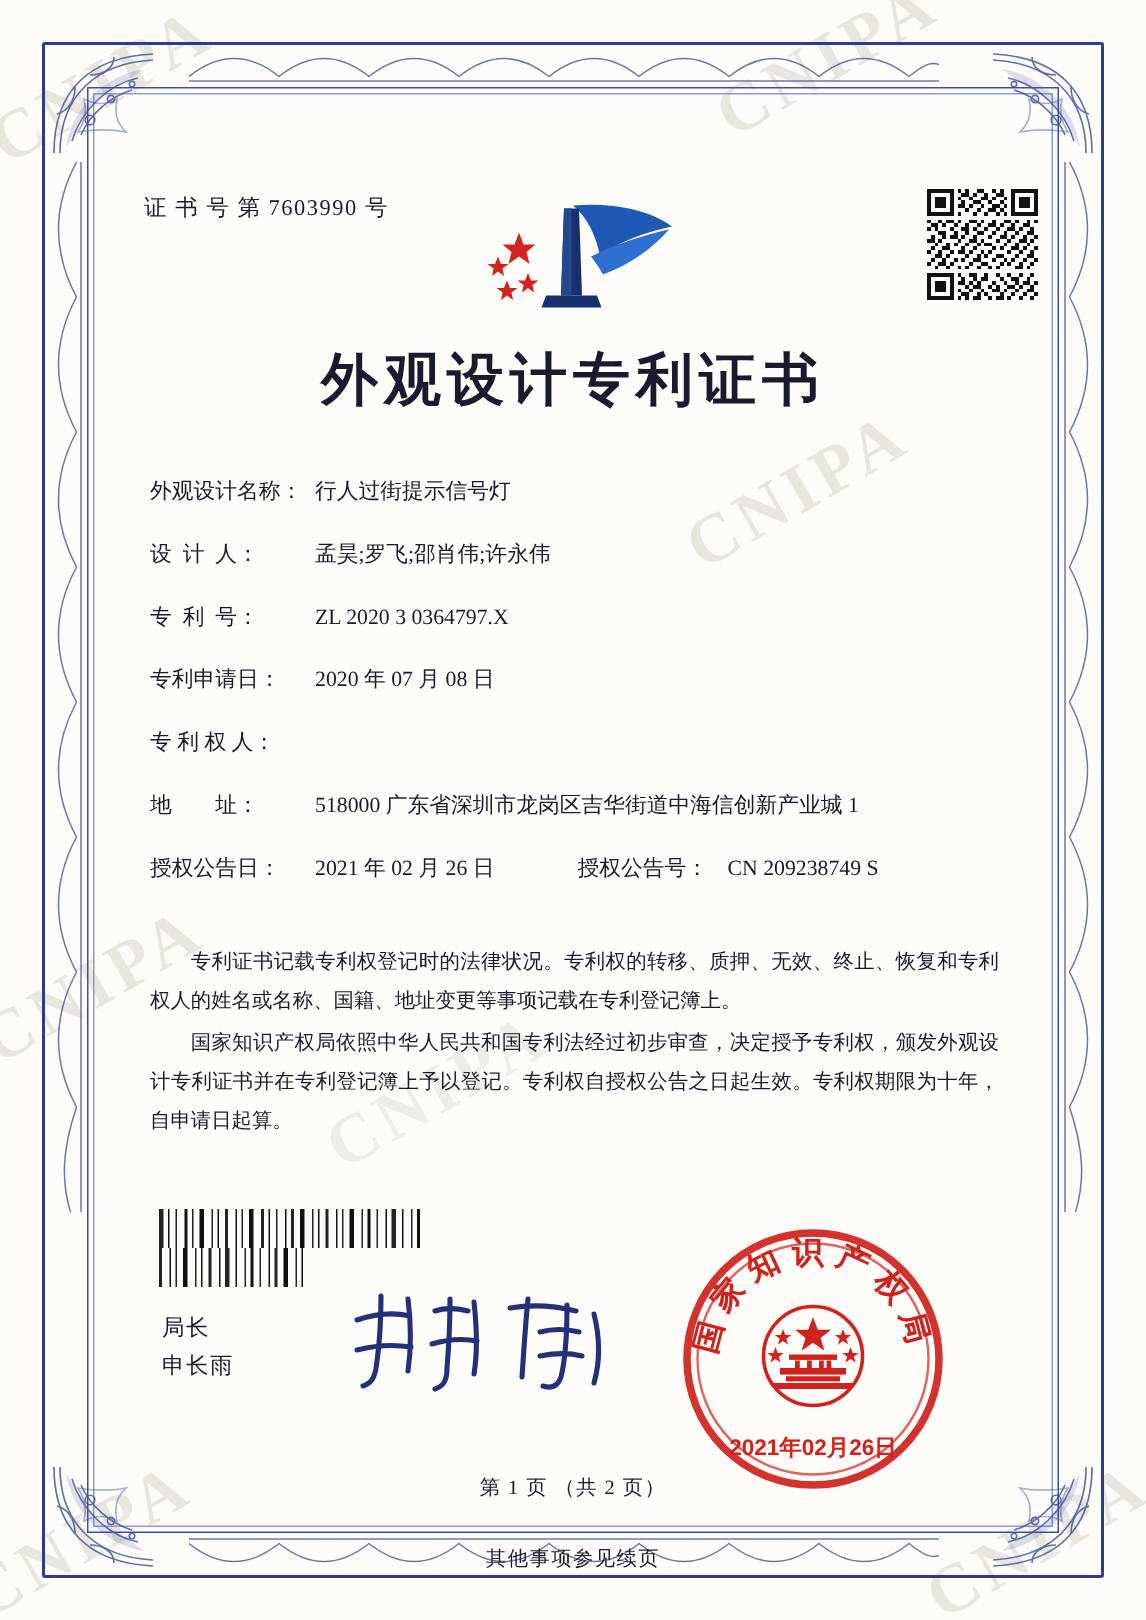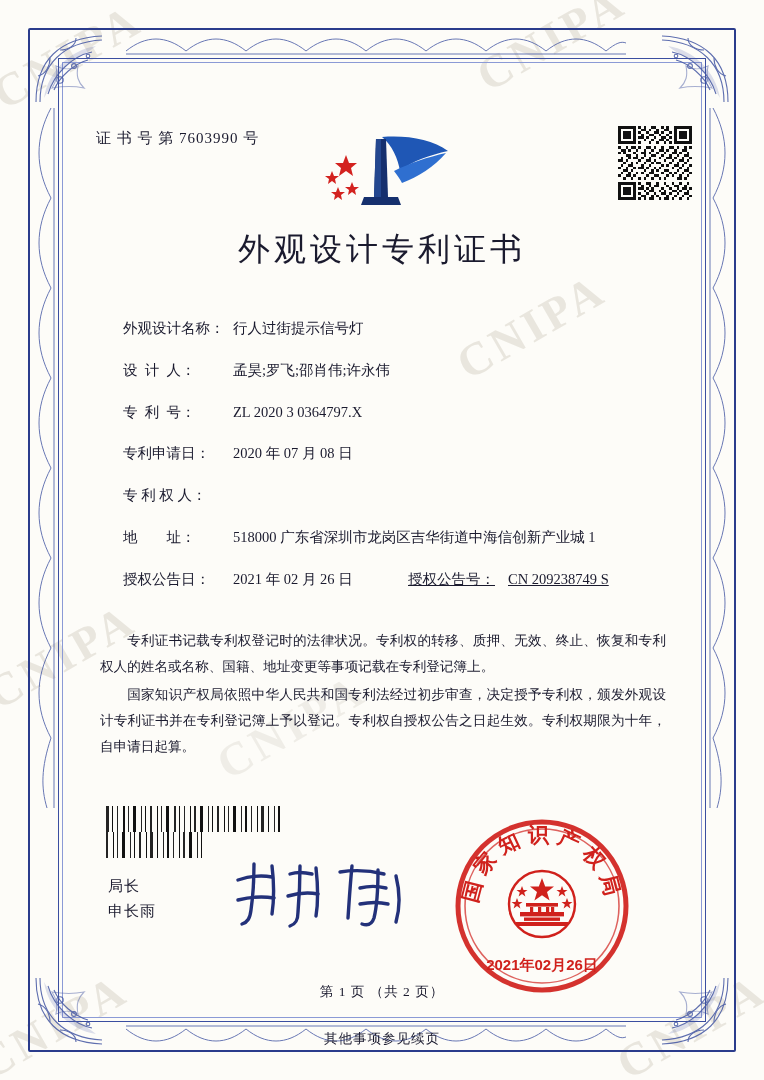--- a/index.html
+++ b/index.html
@@ -131,22 +131,22 @@
     top: 125px;
     width: 160px;
     height: 92px;
   }
 
   .main-title {
     position: absolute;
     left: 0; right: 0;
     top: 228px;
     text-align: center;
-    font-size: 32px;
-    font-weight: normal;
+    font-size: 38px;
+    font-weight: bold;
     letter-spacing: 4px;
     font-family: "Liberation Serif", "DejaVu Serif", serif;
   }
 
   .fields {
     position: absolute;
     left: 100px;
     top: 318px;
     width: 566px;
     font-size: 14.5px;
@@ -154,33 +154,32 @@
   }
   .field-row {
     display: flex;
     margin-bottom: 20px;
     align-items: flex-start;
   }
   .f-label {
     flex: 0 0 110px;
     white-space: pre;
     letter-spacing: 0px;
-    margin-left: 23px;
   }
   .f-value {
     flex: 1 1 auto;
   }
   .f-value .line2 { display: block; }
 
   .row-pub {
     display: flex;
     margin-bottom: 4px;
   }
   .pub-left { flex: 0 0 285px; display: flex; }
-  .pub-right { flex: 1 1 auto; display: flex; text-decoration: underline; }
+  .pub-right { flex: 1 1 auto; display: flex; }
   .pub-right .f-label { flex: 0 0 100px; }
 
   .paragraphs {
     position: absolute;
     left: 100px;
     top: 628px;
     width: 566px;
     font-size: 13.6px;
     line-height: 1.92;
     text-align: justify;

